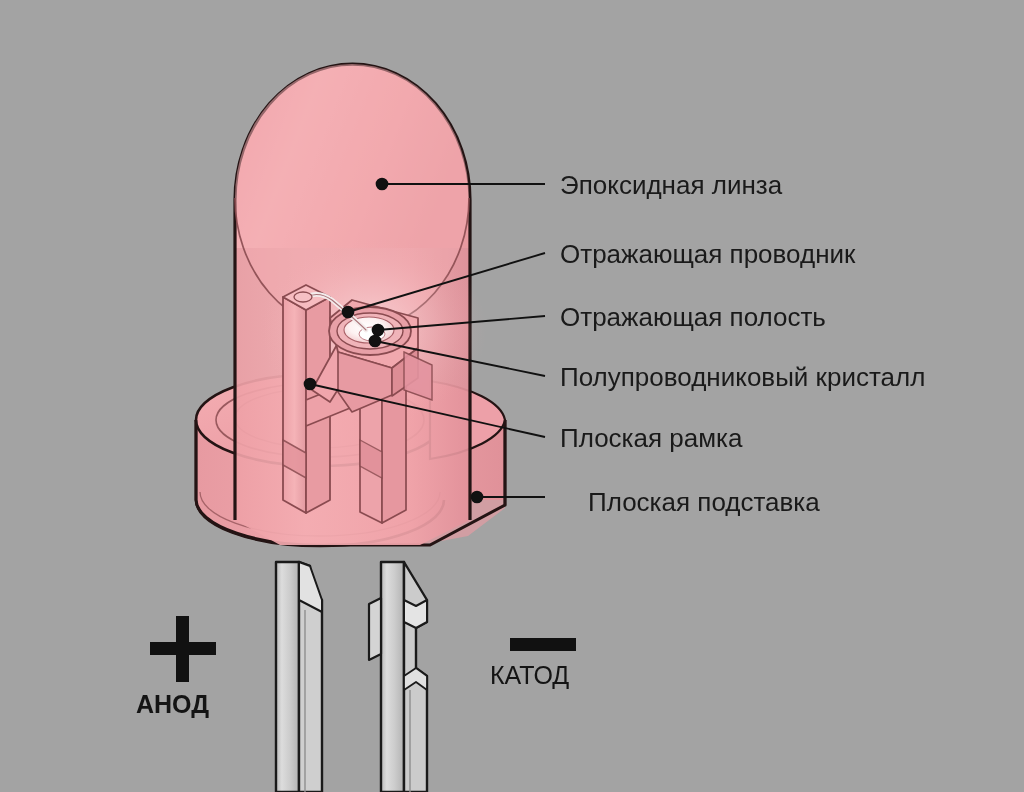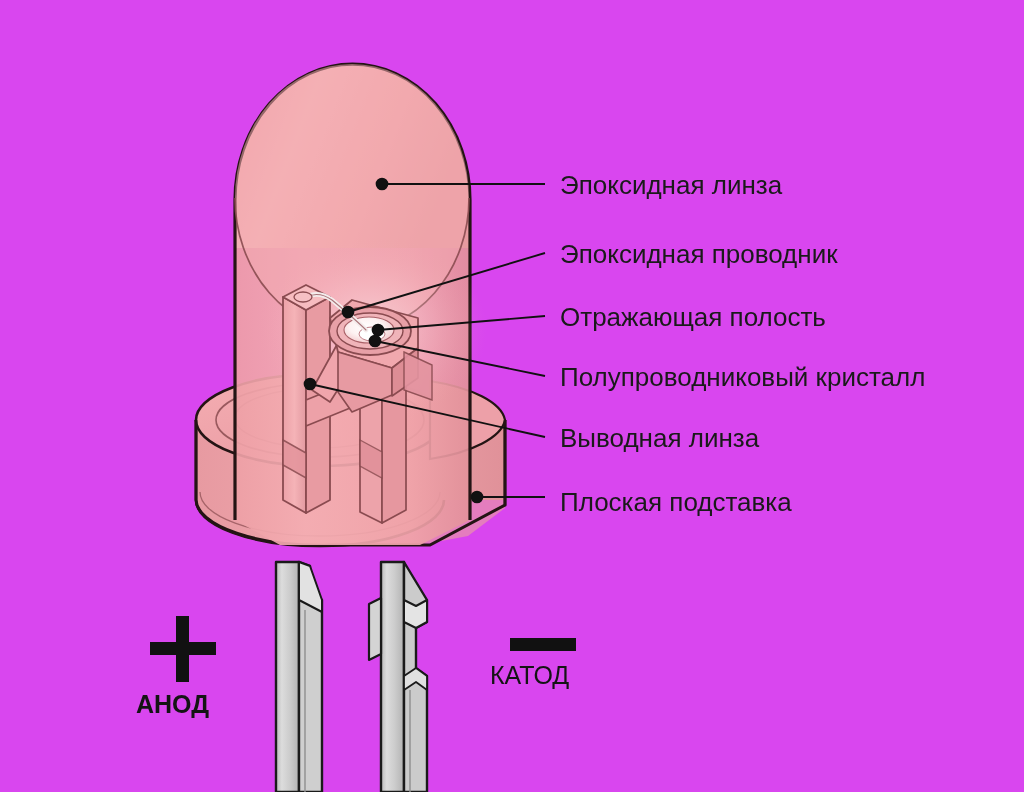--- a/index.html
+++ b/index.html
@@ -11,21 +11,21 @@
     width: 1024px;
     height: 792px;
     font-family: "Liberation Sans", sans-serif;
     overflow: hidden;
     position: relative;
   }
   #diagram-root {
     position: relative;
     width: 1024px;
     height: 792px;
-    background: #d946ef;
+    background: #a3a3a3;
   }
   #led-svg {
     position: absolute;
     left: 0;
     top: 0;
     width: 1024px;
     height: 792px;
   }
   .callout-label {
     position: absolute;
@@ -240,22 +240,22 @@
     </g>
 
     <g fill="#111111">
       <rect x="150" y="642" width="66" height="13"></rect>
       <rect x="176" y="616" width="13" height="66"></rect>
       <rect x="510" y="638" width="66" height="13"></rect>
     </g>
   </svg>
 
   <div class="callout-label" style="left:560px; top:172px;">Эпоксидная линза</div>
-  <div class="callout-label" style="left:560px; top:241px;">Эпоксидная проводник</div>
+  <div class="callout-label" style="left:560px; top:241px;">Отражающая проводник</div>
   <div class="callout-label" style="left:560px; top:364px;">Полупроводниковый кристалл</div>
   <div class="callout-label" style="left:560px; top:304px;">Отражающая полость</div>
-  <div class="callout-label" style="left:560px; top:425px;">Выводная линза</div>
-  <div class="callout-label" style="left:560px; top:489px;text-align:right;">Плоская подставка</div>
+  <div class="callout-label" style="left:560px; top:425px;">Плоская рамка</div>
+  <div class="callout-label" style="left:588px; top:489px;text-align:right;">Плоская подставка</div>
 
   <div class="polarity-label" style="left:136px; top:692px;font-weight:bold;">АНОД</div>
   <div class="polarity-label" style="left:490px; top:663px;">КАТОД</div>
 
 </div>
 
 </body></html>

